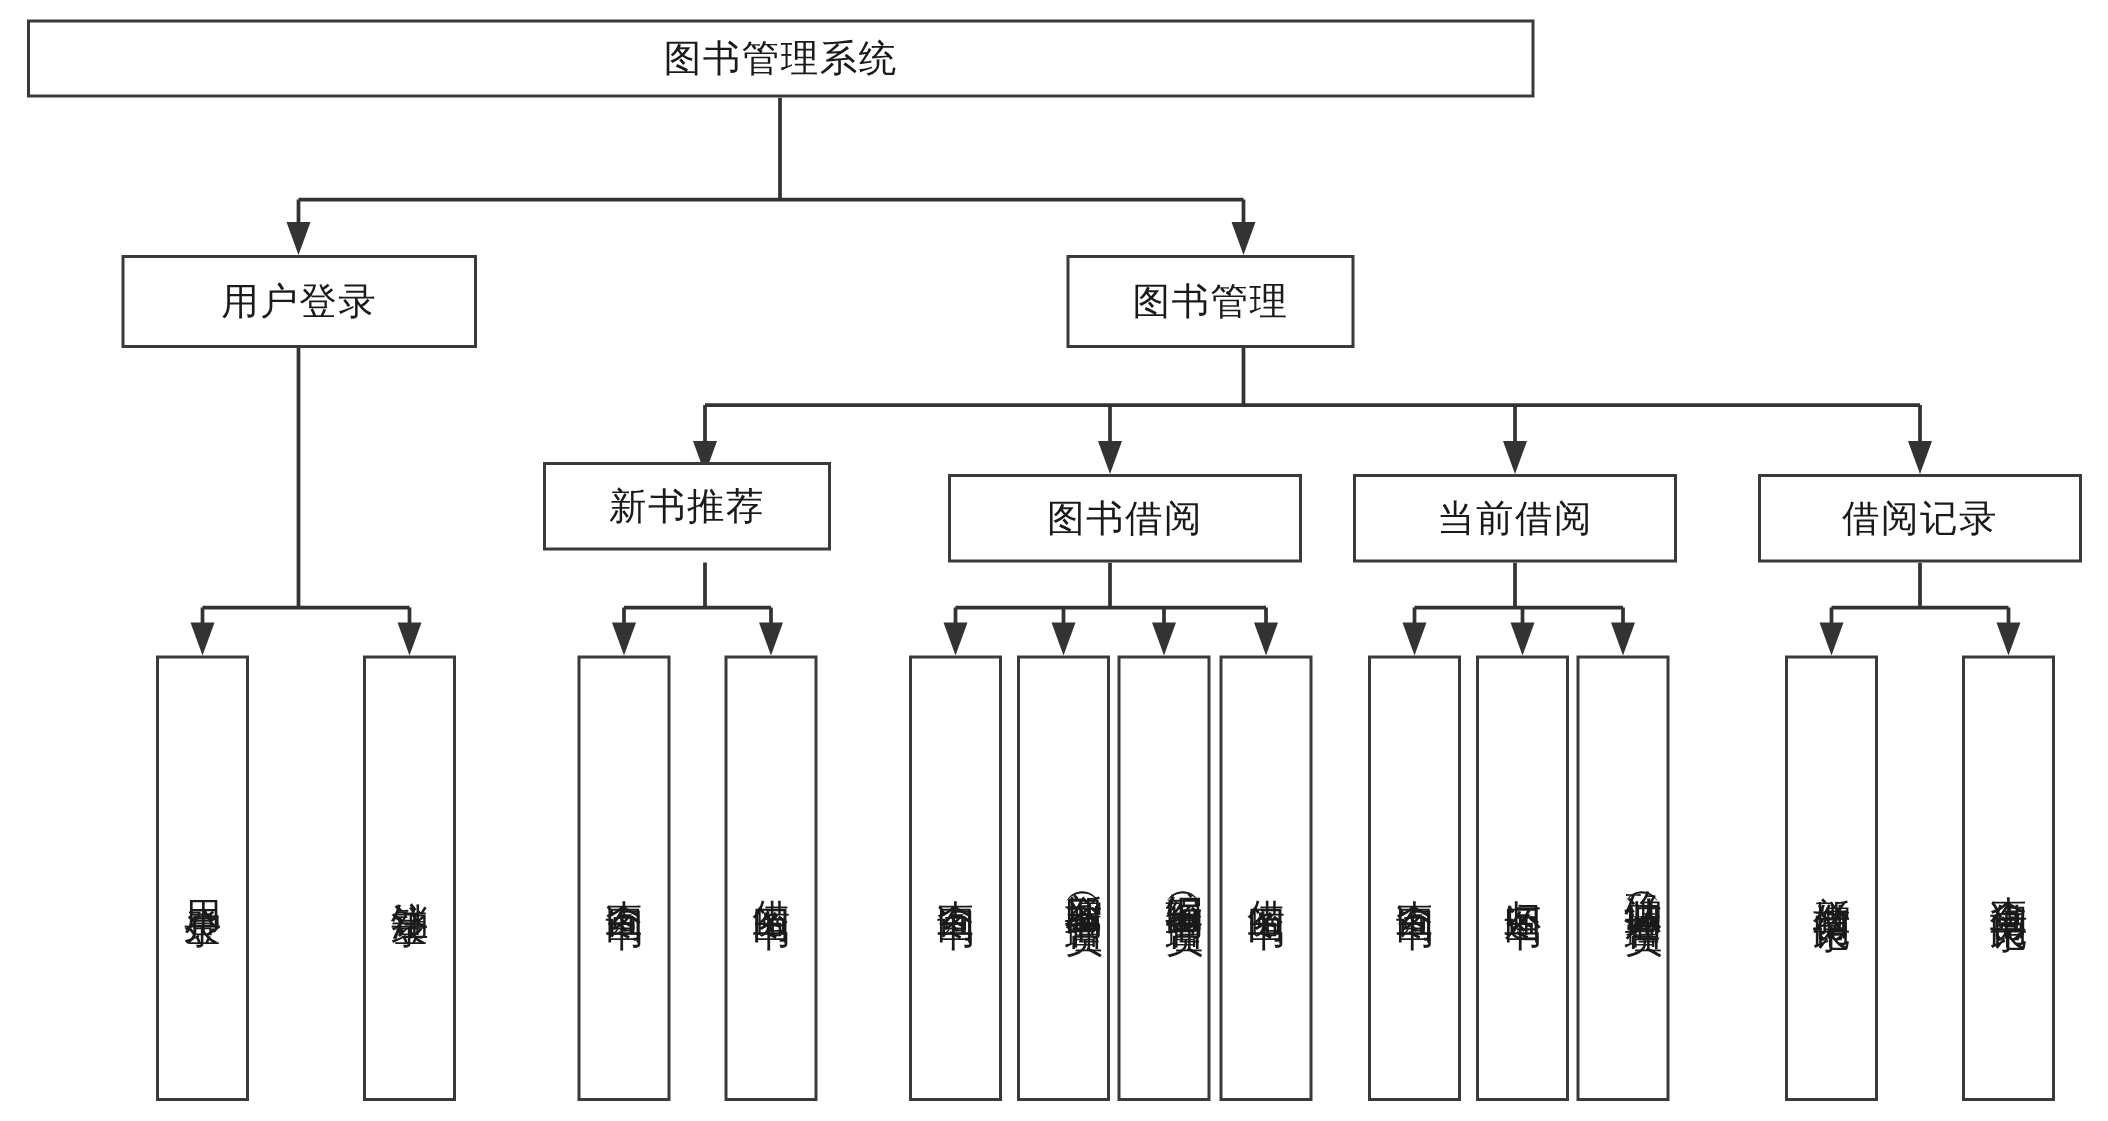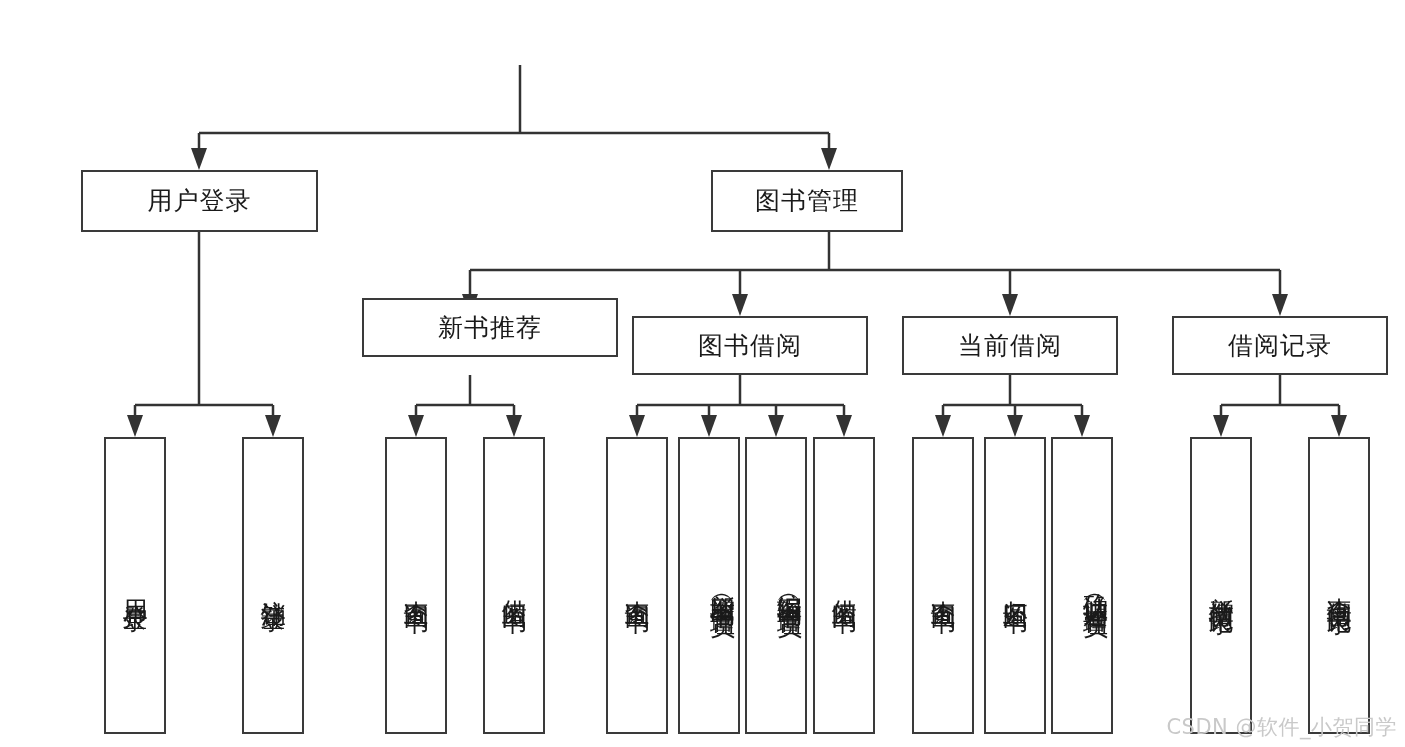--- a/index.html
+++ b/index.html
@@ -125,29 +125,32 @@
       <line x1="1082" y1="405" x2="1082" y2="417" stroke="#333333" stroke-width="2.5"></line>
       <path d="M1074,415 L1090,415 L1082,437 Z" fill="#333333"></path>
       <line x1="1280" y1="375" x2="1280" y2="405" stroke="#333333" stroke-width="2.5"></line>
       <line x1="1221" y1="405" x2="1339" y2="405" stroke="#333333" stroke-width="2.5"></line>
       <line x1="1221" y1="405" x2="1221" y2="417" stroke="#333333" stroke-width="2.5"></line>
       <path d="M1213,415 L1229,415 L1221,437 Z" fill="#333333"></path>
       <line x1="1339" y1="405" x2="1339" y2="417" stroke="#333333" stroke-width="2.5"></line>
       <path d="M1331,415 L1347,415 L1339,437 Z" fill="#333333"></path>
     </svg>
 
+  <div class="node horiz" id="n-root" style="left: 18px; top: 13px; width: 1005px; height: 52px;">
+    <span class="node-label">图书管理系统</span>
+  </div>
 
   <div id="node-host">
       <div class="node horiz" style="left: 81px; top: 170px; width: 237px; height: 62px;">
         <span class="node-label">用户登录</span>
       </div>
       <div class="node horiz" style="left: 711px; top: 170px; width: 192px; height: 62px;">
         <span class="node-label">图书管理</span>
       </div>
-      <div class="node horiz" style="left: 362px; top: 298px; width: 256px; height: 59px;">
+      <div class="node horiz" style="left: 362px; top: 308px; width: 192px; height: 59px;">
         <span class="node-label">新书推荐</span>
       </div>
       <div class="node horiz" style="left: 632px; top: 316px; width: 236px; height: 59px;">
         <span class="node-label">图书借阅</span>
       </div>
       <div class="node horiz" style="left: 902px; top: 316px; width: 216px; height: 59px;">
         <span class="node-label">当前借阅</span>
       </div>
       <div class="node horiz" style="left: 1172px; top: 316px; width: 216px; height: 59px; text-align: center;">
         <span class="node-label">借阅记录</span>
@@ -186,14 +189,13 @@
         <span class="node-label">确认归还（管理员）</span>
       </div>
       <div class="node vert mid" style="left: 1190px; top: 437px; width: 62px; height: 297px;">
         <span class="node-label">新增借阅记录</span>
       </div>
       <div class="node vert mid" style="left: 1308px; top: 437px; width: 62px; height: 297px;">
         <span class="node-label">查询借阅记录</span>
       </div>
     </div>
 
-  <div class="watermark">CSDN @软件_小贺同学</div>
 </div>
 
 </body></html>

